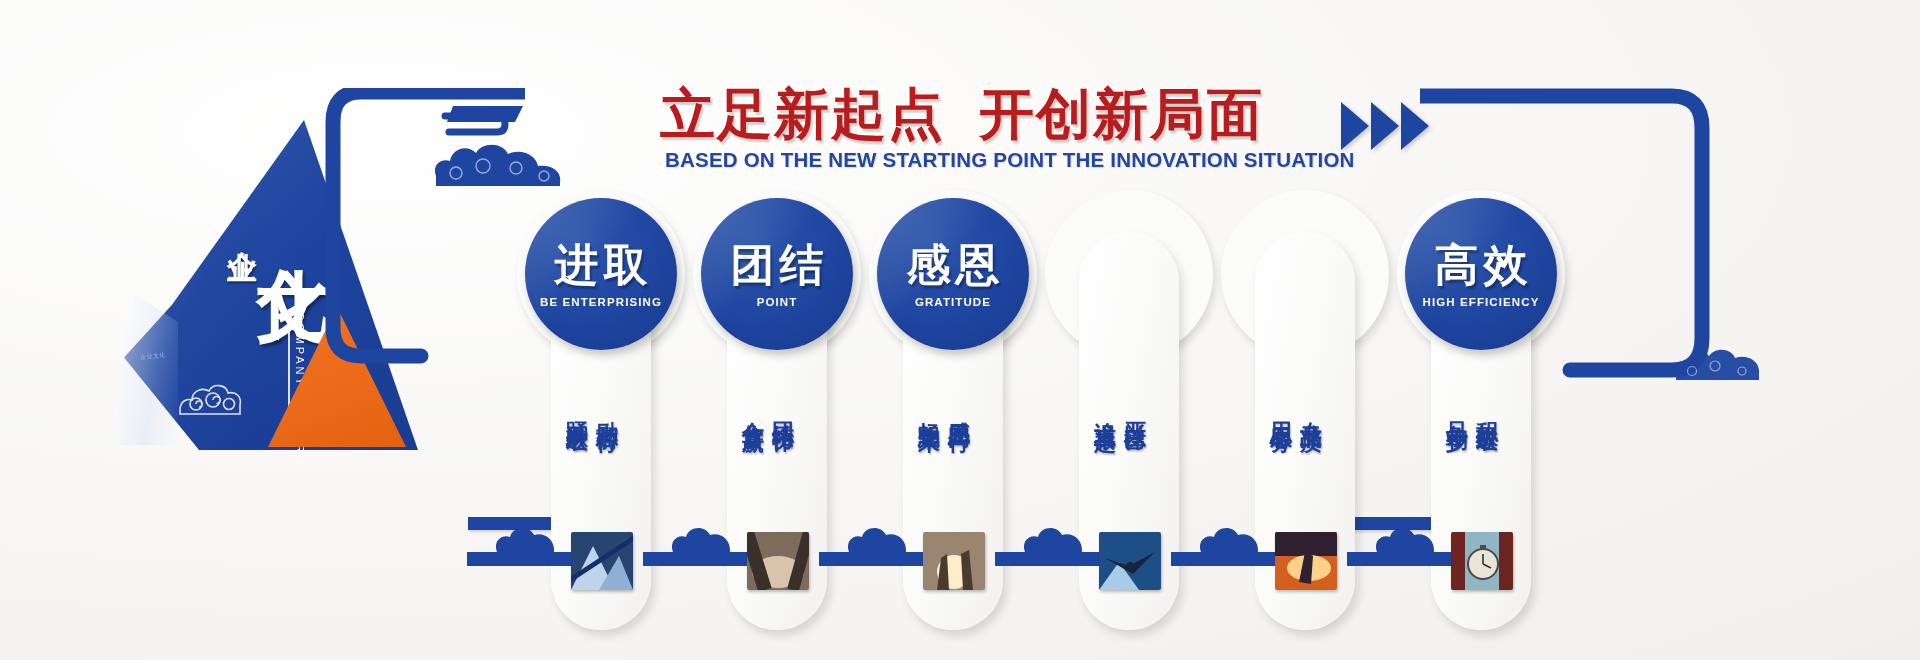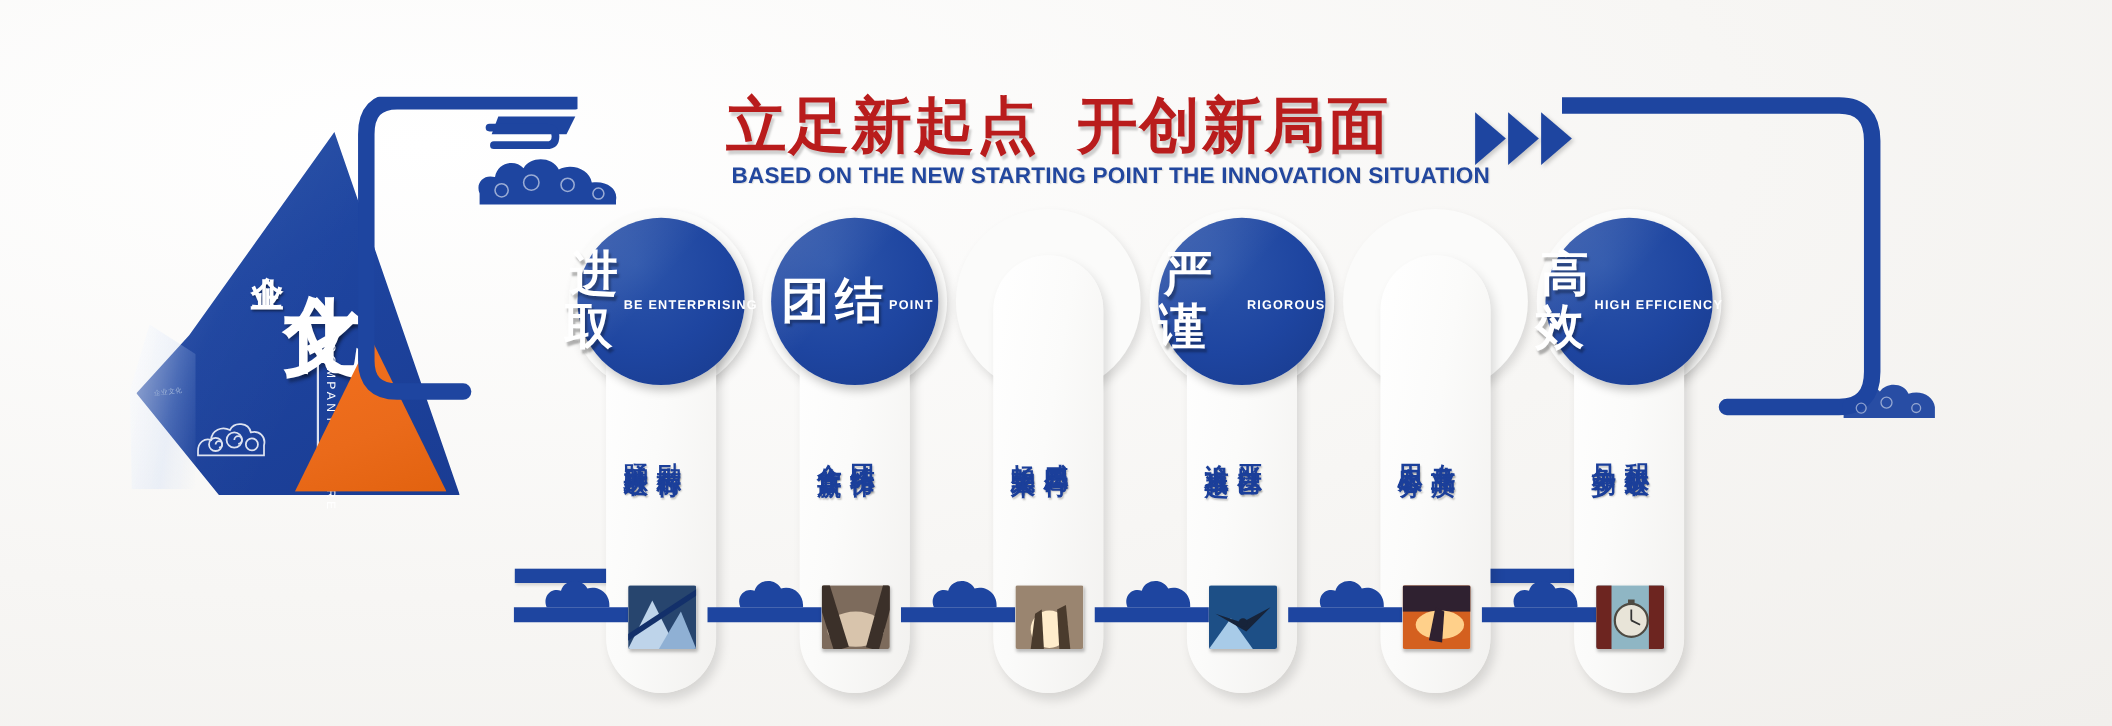--- a/index.html
+++ b/index.html
@@ -230,21 +230,21 @@
   .pill-circle {
     position: absolute;
     left: 0px;
     top: -34px;
     width: 152px;
     height: 152px;
     border-radius: 50%;
     background: radial-gradient(circle at 35% 28%, #2c55ab 0%, #1e45a0 55%, #183a8c 100%);
     box-shadow: 3px 5px 9px rgba(0,0,0,0.22);
     display: flex;
-    flex-direction: row;
+    flex-direction: column;
     align-items: center;
     justify-content: center;
   }
   .pill-circle::after {
     content: "";
     position: absolute;
     inset: 0;
     border-radius: 50%;
     background: linear-gradient(130deg, rgba(255,255,255,0.17), rgba(255,255,255,0) 45%);
   }
@@ -461,20 +461,24 @@
       </div>
     </div>
 
     <div class="pill">
       <div class="pill-ring"></div>
       <div class="pill-body"></div>
       <svg class="pill-cloudbar" viewBox="0 0 104 52">
         <path fill="#1e45a0" d="M0 38 L104 38 L104 52 L0 52 Z"></path>
         <path fill="#1e45a0" d="M30 38 C26 28 34 20 43 23 C46 12 62 11 67 21 C78 18 88 26 87 38 Z"></path>
       </svg>
+      <div class="pill-circle">
+        <div class="pill-cn">感恩</div>
+        <div class="pill-en">GRATITUDE</div>
+      </div>
       <div class="pill-vtext">
         <div class="vline">感恩同行</div>
         <div class="vline">畅想未来</div>
       </div>
       <div class="pill-photo">
         <svg class="photo-ph" viewBox="0 0 62 58" preserveAspectRatio="none">
           <rect width="62" height="58" fill="#9a8570"></rect>
           <circle cx="31" cy="40" r="17" fill="#ffeccb"></circle>
           <path d="M14 58 L18 26 L24 22 L26 58 Z" fill="#4a3b2d"></path>
           <path d="M40 58 L38 22 L46 18 L50 58 Z" fill="#4a3b2d"></path>
@@ -482,24 +486,20 @@
       </div>
     </div>
 
     <div class="pill">
       <div class="pill-ring"></div>
       <div class="pill-body"></div>
       <svg class="pill-cloudbar" viewBox="0 0 104 52">
         <path fill="#1e45a0" d="M0 38 L104 38 L104 52 L0 52 Z"></path>
         <path fill="#1e45a0" d="M30 38 C26 28 34 20 43 23 C46 12 62 11 67 21 C78 18 88 26 87 38 Z"></path>
       </svg>
-      <div class="pill-circle">
-        <div class="pill-cn">严谨</div>
-        <div class="pill-en">RIGOROUS</div>
-      </div>
       <div class="pill-vtext">
         <div class="vline">严以律己</div>
         <div class="vline">追求卓越</div>
       </div>
       <div class="pill-photo">
         <svg class="photo-ph" viewBox="0 0 62 58" preserveAspectRatio="none">
           <rect width="62" height="58" fill="#1d4f86"></rect>
           <polygon points="0,58 20,30 40,58" fill="#a8cbe8"></polygon>
           <path d="M6 26 L30 34 L56 20 L34 42 Z" fill="#17243a"></path>
           <circle cx="31" cy="34" r="4" fill="#17243a"></circle>

